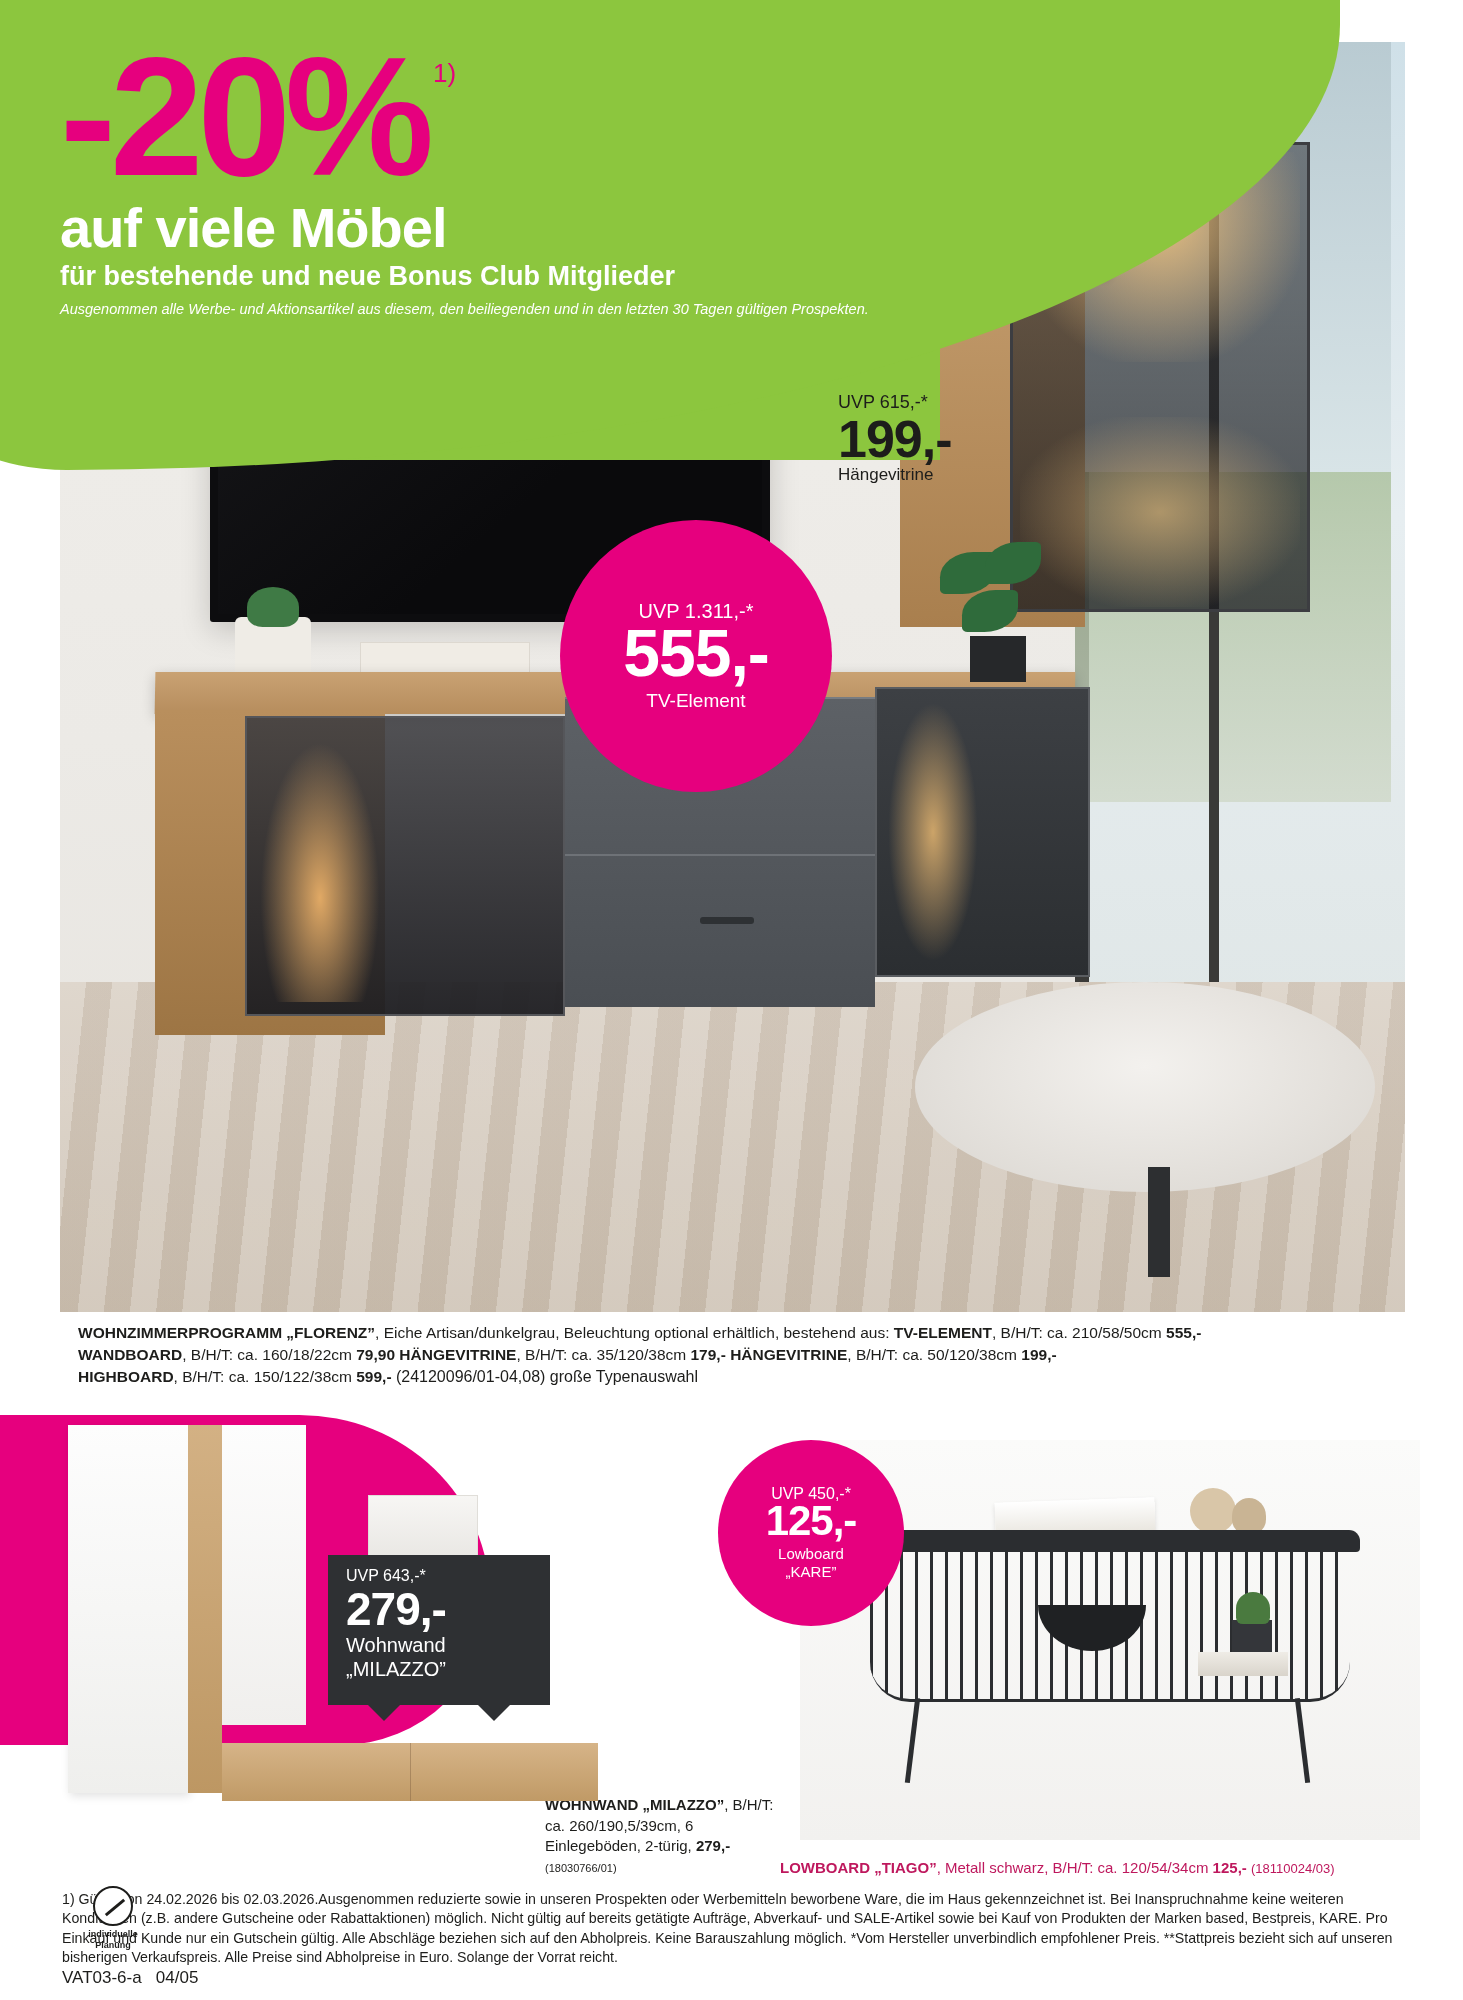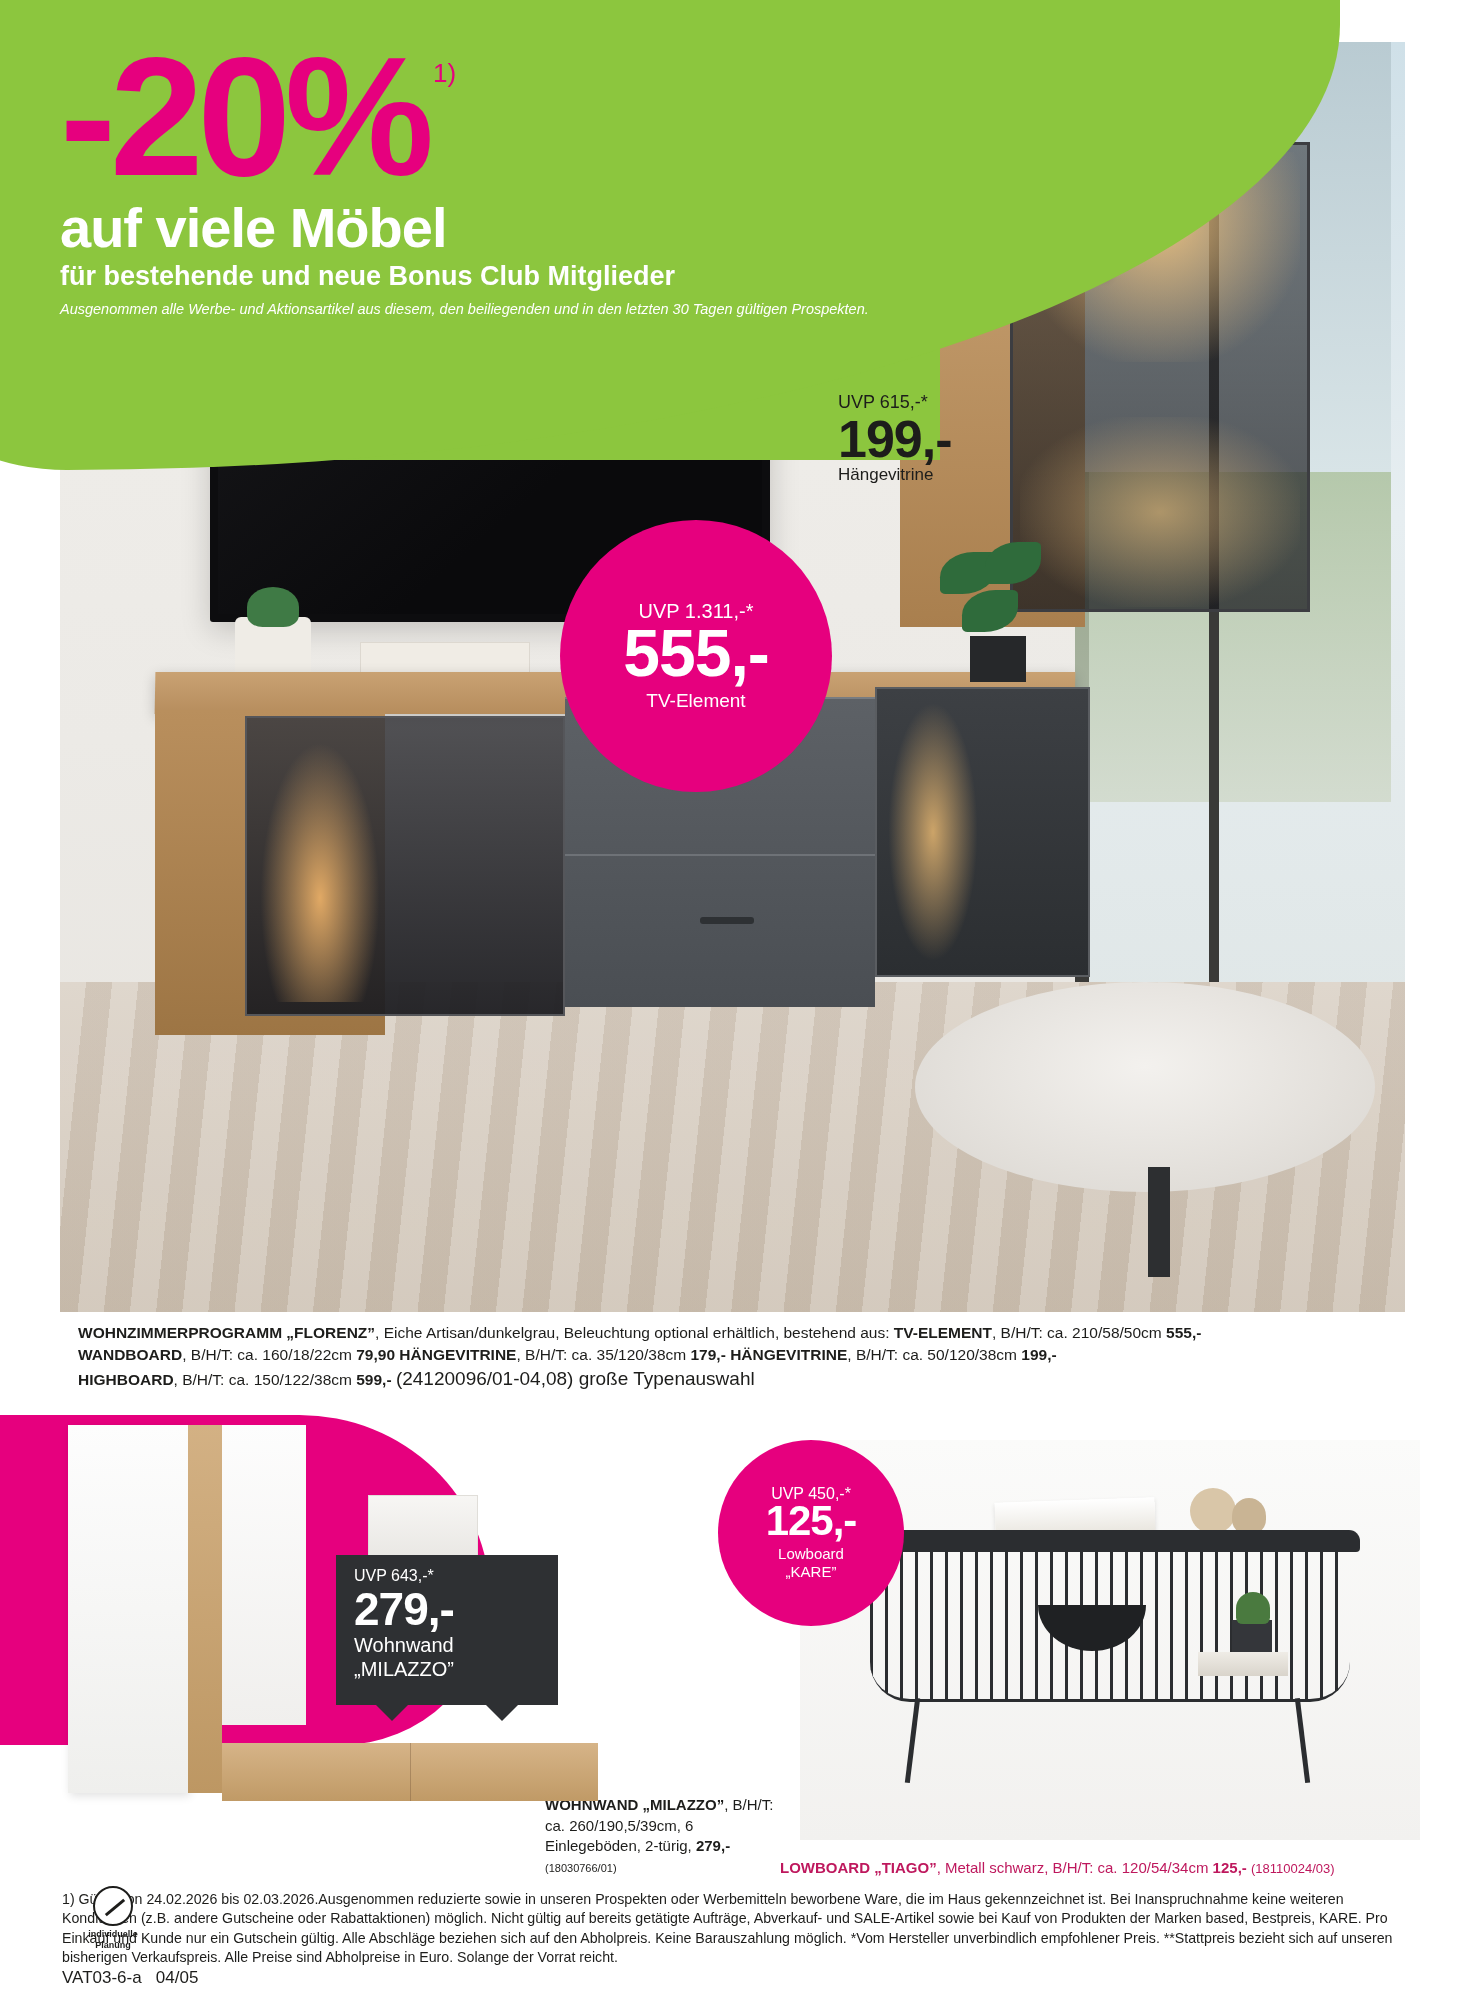--- a/index.html
+++ b/index.html
@@ -286,21 +286,21 @@
   .float-price .label { font-size: 17px; color: #1d1d1b; }
 
   #price-haenge { left: 838px; top: 392px; }
 
   
   .desc1 {
     position: absolute; left: 78px; top: 1322px; width: 1330px;
     font-size: 15.5px; line-height: 1.42; color: #1d1d1b;
   }
   .desc1 b { font-weight: bold; }
-  .desc1 .small { font-size: 19px; }
+  .desc1 .small { font-size: 16px; }
 
   
   .pink-blob {
     position: absolute; left: 0; top: 1415px; width: 490px; height: 330px;
     background: #e6007e; z-index: 1;
     border-top-right-radius: 70% 100%;
     border-bottom-right-radius: 55% 80%;
   }
   .pink-blob2 {
     position: absolute; left: 0; top: 1415px; width: 120px; height: 330px;
@@ -342,21 +342,21 @@
     position:absolute; left: 154px; top: 318px; width: 376px; height: 58px;
     background: linear-gradient(180deg,#d6b488,#c09a66);
   }
   .mz-low:after{
     content:""; position:absolute; left: 50%; top: 0; width: 1px; height: 100%; background: rgba(120,90,60,.4);
   }
 
   
   .dark-card {
     position: absolute; left: 328px; top: 1555px; width: 222px; height: 150px;
-    background: #2e3033; color:#fff; z-index: 9; padding: 12px 14px 0 18px; margin-left: 8px;
+    background: #2e3033; color:#fff; z-index: 9; padding: 12px 14px 0 18px;
   }
   .dark-card .uvp { font-size: 16px; }
   .dark-card .price { font-size: 46px; font-weight: bold; line-height:1.05; letter-spacing:-1px;}
   .dark-card .label { font-size: 20px; line-height:1.2; }
   .dark-card .stand {
     position:absolute; left: 40px; top: 150px; width: 0; height:0;
     border-left: 16px solid transparent; border-right: 16px solid transparent; border-top: 16px solid #2e3033;
   }
   .dark-card .stand2 {
     position:absolute; right: 40px; top: 150px; width: 0; height:0;

